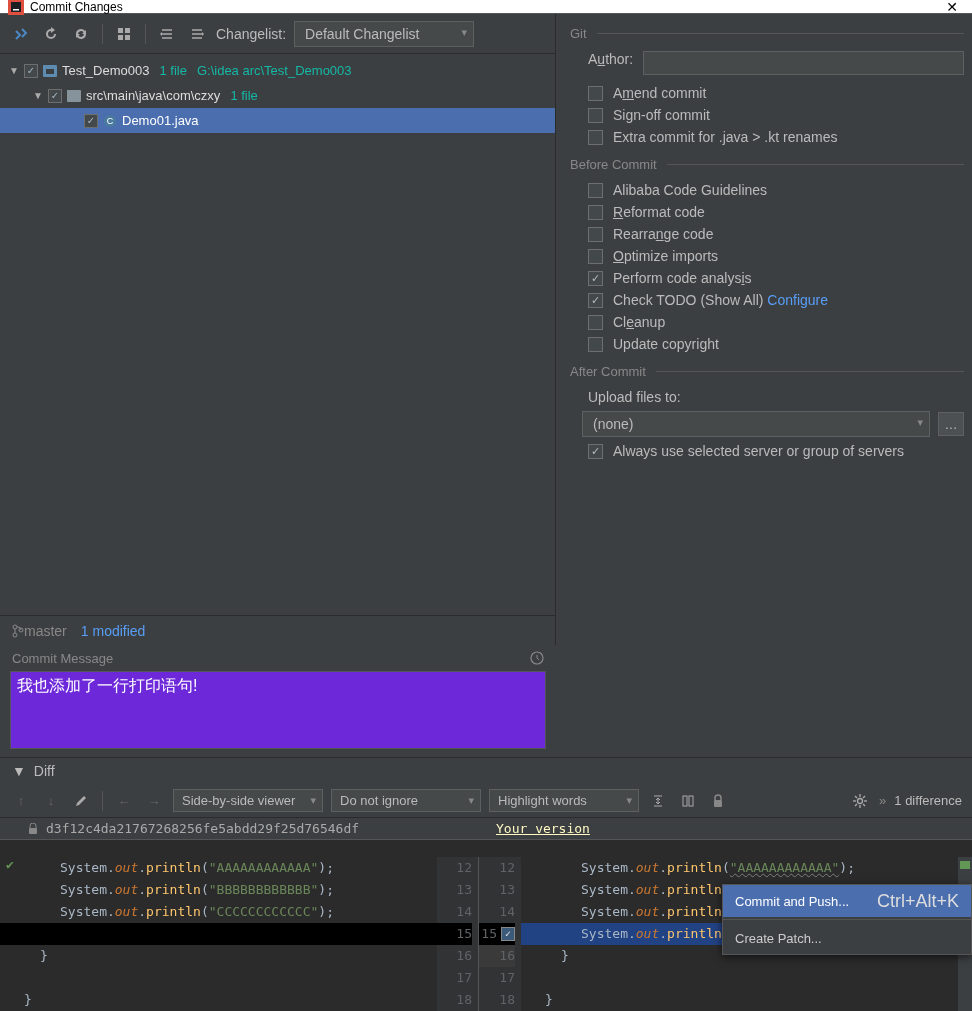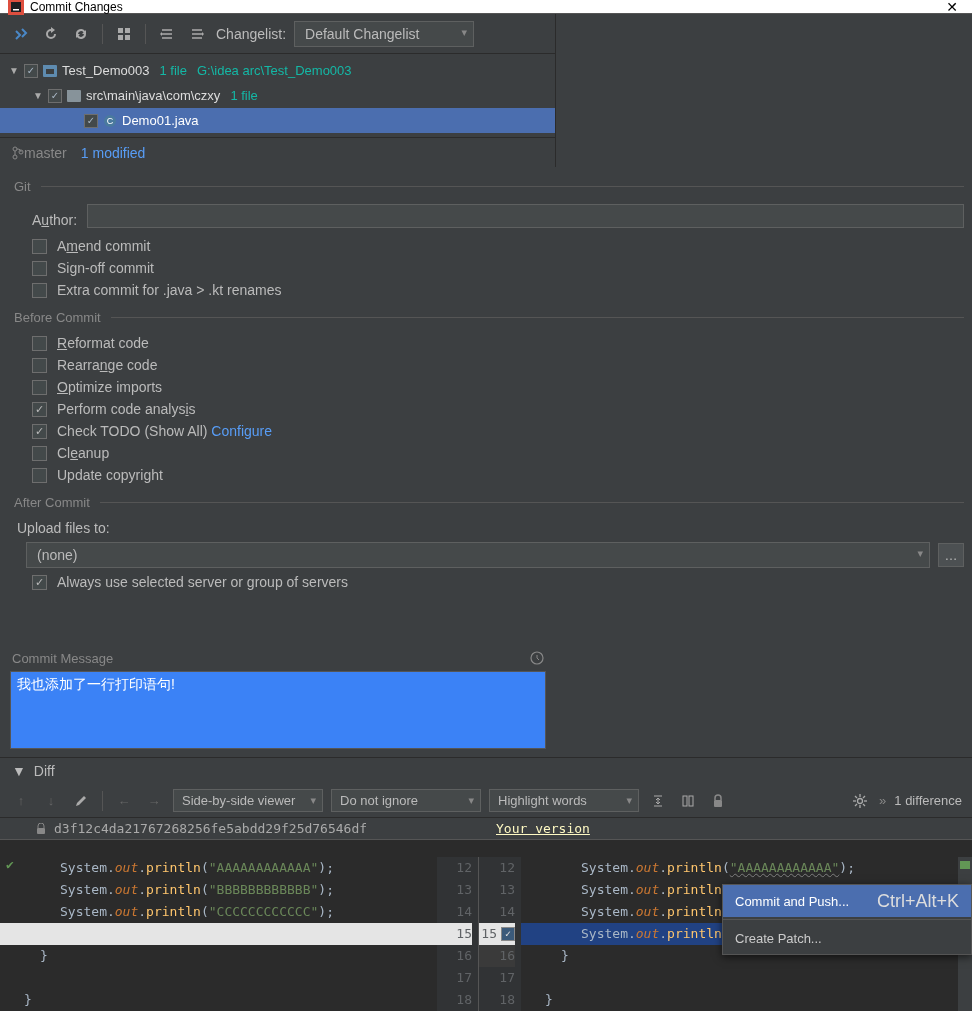--- a/index.html
+++ b/index.html
@@ -19,21 +19,21 @@
     color: #000;
     display: flex;
     align-items: center;
     padding: 0 8px;
     border-bottom: 1px solid #555;
   }
   .titlebar .icon { width: 16px; height: 16px; margin-right: 6px; display:flex; align-items:center; justify-content:center;}
   .titlebar .title { flex: 1; font-size: 12px; }
   .titlebar .close { font-size: 14px; color:#000; padding:0 6px; cursor:pointer;}
   
-  .container { display:flex; height:calc(1011px - 30px - 50px - 270px - 30px);flex-direction:column; }
+  .container { display:flex; height:calc(1011px - 30px - 50px - 270px - 30px); }
   .leftpanel { width: 556px; display:flex; flex-direction:column; border-right:1px solid #2b2b2b; }
   .rightpanel { flex:1; padding: 10px 8px 10px 14px; overflow:auto; }
   
   .toolbar { height: 40px; display:flex; align-items:center; padding: 0 10px; gap:8px; border-bottom:1px solid #2b2b2b; }
   .tb-btn { width:22px; height:22px; display:flex; align-items:center; justify-content:center; cursor:pointer; color:#a9b7c6;}
   .tb-sep { width:1px; height:20px; background:#555; margin:0 2px;}
   .tb-label { color:#bbb; font-size:14px; }
   .combo {
     background:#45494a; border:1px solid #5e6060; color:#bbb; padding:4px 24px 4px 10px;
     position:relative; min-width:180px; font-size:14px; cursor:pointer;
@@ -49,59 +49,59 @@
   .tree-icon { width:16px; height:16px; display:flex; align-items:center; justify-content:center;}
   .tree-name { color:#ddd; }
   .tree-info { color:#14b8a6; margin-left:6px;}
   .tree-row.selected .tree-name, .tree-row.selected .tree-info { color:#fff;}
   
   .branchbar { height:30px; display:flex; align-items:center; padding:0 12px; gap:14px; border-top:1px solid #2b2b2b; font-size:14px;}
   .branchbar .branch{ color:#888; display:flex; align-items:center;}
   .branchbar .mod { color:#589df6;}
   
   .commit-msg-hdr { height:26px; display:flex; align-items:center; justify-content:space-between; padding:0 12px; color:#888; font-size:13px;}
-  .commit-msg-box { margin:0 10px 8px 10px; background:#3b82f6; border:1px solid #555; height:78px; padding:4px 6px; color:#fff; font-size:14px; overflow:auto;}
+  .commit-msg-box { margin:0 10px 8px 10px; background:#6d28d9; border:1px solid #555; height:78px; padding:4px 6px; color:#fff; font-size:16px; overflow:auto;}
   
   .section-hdr { display:flex; align-items:center; gap:10px; color:#888; font-size:13px; margin:2px 0 10px 0;}
   .section-hdr .line { flex:1; height:1px; background:#555;}
-  .form-row { display:flex; align-items:flex-end; gap:10px; margin:4px 0 10px 18px;}
+  .form-row { display:flex; align-items:flex-start; gap:10px; margin:4px 0 10px 18px;}
   .form-row label{ color:#bbb; font-size:14px;}
   .input { background:#45494a; border:1px solid #5e6060; height:24px; flex:1; padding:0 6px; color:#bbb;}
   .chk-row { display:flex; align-items:center; gap:10px; margin:6px 0 6px 18px; font-size:14px; color:#bbb; cursor:pointer;}
   .chk { width:15px; height:15px; border:1px solid #6e6e6e; background:#43494a; display:flex; align-items:center; justify-content:center; font-size:11px; color:#bbb;}
   .chk.on::after{ content:"✓";}
   .u { text-decoration:underline; }
   .link { color:#589df6; cursor:pointer;}
   .upload-row { display:flex; align-items:center; gap:8px; margin:6px 0 6px 12px;}
   .upload-row .combo{ flex:1; }
   .sq-btn { width:26px; height:24px; background:#4c5052; border:1px solid #5e6060; display:flex; align-items:center; justify-content:center; cursor:pointer; color:#bbb;}
   
   .diff-sec { height:270px; border-top:1px solid #2b2b2b; display:flex; flex-direction:column;}
   .diff-hdr { height:26px; display:flex; align-items:center; padding:0 12px; gap:8px; color:#bbb; font-size:14px;}
   .diff-toolbar { height:34px; display:flex; align-items:center; padding:0 10px; gap:8px; border-bottom:1px solid #2b2b2b;}
   .diff-toolbar .combo { min-width:150px; font-size:13px; padding:3px 22px 3px 8px;}
   .diff-toolbar .right { margin-left:auto; display:flex; align-items:center; gap:8px;}
   .diff-diffcount { color:#bbb; font-size:13px;}
   .diff-body { flex:1; display:grid; grid-template-columns: 1fr 42px 42px 1fr 14px; background:#2b2b2b; position:relative; font-family:Consolas, monospace; font-size:13px;}
   .diff-col-hdr { grid-column:1 / span 5; display:flex; background:#3c3f41; height:22px; align-items:center; border-bottom:1px solid #555;}
-  .diff-col-hdr .left-h { width:50%; padding-left:36px; display:flex; align-items:center; gap:8px; color:#aaa;}
+  .diff-col-hdr .left-h { width:50%; padding-left:28px; display:flex; align-items:center; gap:8px; color:#aaa;}
   .diff-col-hdr .right-h { padding-left:10px; color:#fef9c3;text-decoration:underline;}
   .code-pane { overflow:hidden; }
   .gutter { background:#313335; color:#606366; text-align:right; padding-right:6px; }
   .gutter.lmid{ border-right:1px solid #555;}
   .code-line { height:22px; line-height:22px; white-space:pre; padding-left:60px;}
   .gut-line { height:22px; line-height:22px;}
   .kw-class{ color:#a9b7c6;}
   .kw-field{ color:#cc7832; font-style:italic;}
   .kw-method{ color:#ffc66d;}
   .kw-str{ color:#6a8759;}
   .kw-str.link{ color:#6a8759; text-decoration: underline wavy #808080 1px;}
   .punct{ color:#a9b7c6;}
   .brace{ color:#a9b7c6;}
-  .diff-mod-row .code-line, .diff-mod-row .gut-line { background:#e5e5e5;}
+  .diff-mod-row .code-line, .diff-mod-row .gut-line { background:#000000;}
   .diff-mod-row.sel .code-line{ background:#214283;}
   .marker-col { background:#3c3f41; position:relative;}
   .marker-col .mk{ position:absolute; right:2px; left:2px; height:8px;}
   .mk.green{ background:#629755; top:4px;}
   .mk.blue{ background:#43698d; top:76px;}
   .chk-in-gutter { display:inline-flex; width:14px; height:14px; border:1px solid #888; background:#3b5a7a; align-items:center; justify-content:center; font-size:10px; color:#ddd; margin-left:4px; vertical-align:middle;}
   .chk-in-gutter::after{ content:"✓";}
   
   .ctx-menu {
     position:absolute; right:0; top:884px; width:250px; background:#3c3f41; border:1px solid #555;
@@ -249,20 +249,24 @@
         <span class="chk"></span>
         <span>Extra commit for .java &gt; .kt renames</span>
       </div>
 
     <div class="section-hdr" style="margin-top:12px">
         <span>Before Commit</span>
         <span class="line"></span>
       </div>
     <div class="chk-row">
         <span class="chk"></span>
+        <span>Alibaba Code Guidelines</span>
+      </div>
+    <div class="chk-row">
+        <span class="chk"></span>
         <span><span class="u">R</span>eformat code</span>
       </div>
     <div class="chk-row">
         <span class="chk"></span>
         <span>Rearra<span class="u">n</span>ge code</span>
       </div>
     <div class="chk-row">
         <span class="chk"></span>
         <span><span class="u">O</span>ptimize imports</span>
       </div>
@@ -280,21 +284,21 @@
       </div>
     <div class="chk-row">
         <span class="chk"></span>
         <span>Update copyright</span>
       </div>
 
     <div class="section-hdr" style="margin-top:12px">
         <span>After Commit</span>
         <span class="line"></span>
       </div>
-    <div class="chk-row" style="margin-left:3px">
+    <div class="chk-row" style="margin-left:18px">
         <span>Upload files to:</span>
       </div>
     <div class="upload-row">
       <div class="combo"><span>(none)</span></div>
       <div class="sq-btn">…</div>
     </div>
     <div class="chk-row">
         <span class="chk on"></span>
         <span>Always use selected server or group of servers</span>
       </div>

